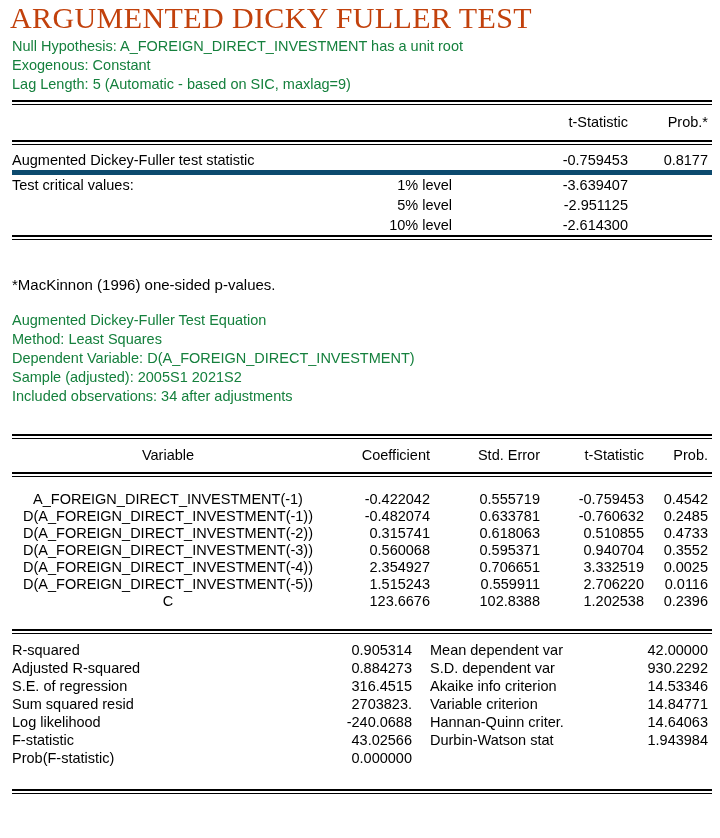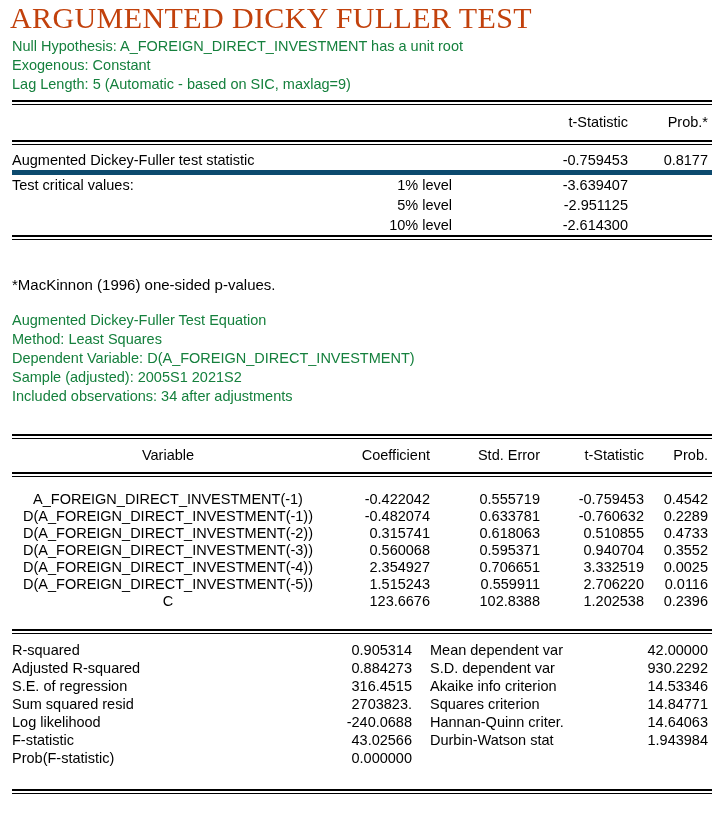--- a/index.html
+++ b/index.html
@@ -310,21 +310,21 @@
           <td class="d-num">-0.422042</td>
           <td class="d-num">0.555719</td>
           <td class="d-num">-0.759453</td>
           <td class="d-num">0.4542</td>
         </tr>
         <tr>
           <td class="d-var">D(A_FOREIGN_DIRECT_INVESTMENT(-1))</td>
           <td class="d-num">-0.482074</td>
           <td class="d-num">0.633781</td>
           <td class="d-num">-0.760632</td>
-          <td class="d-num">0.2289</td>
+          <td class="d-num">0.2485</td>
         </tr>
         <tr>
           <td class="d-var">D(A_FOREIGN_DIRECT_INVESTMENT(-2))</td>
           <td class="d-num">0.315741</td>
           <td class="d-num">0.618063</td>
           <td class="d-num">0.510855</td>
           <td class="d-num">0.4733</td>
         </tr>
         <tr>
           <td class="d-var">D(A_FOREIGN_DIRECT_INVESTMENT(-3))</td>
@@ -383,21 +383,21 @@
         </tr>
         <tr>
           <td class="lbl">S.E. of regression</td>
           <td class="val">316.4515</td>
           <td class="lbl2">Akaike info criterion</td>
           <td class="val2">14.53346</td>
         </tr>
         <tr>
           <td class="lbl">Sum squared resid</td>
           <td class="val">2703823.</td>
-          <td class="lbl2">Squares criterion</td>
+          <td class="lbl2">Variable criterion</td>
           <td class="val2">14.84771</td>
         </tr>
         <tr>
           <td class="lbl">Log likelihood</td>
           <td class="val">-240.0688</td>
           <td class="lbl2">Hannan-Quinn criter.</td>
           <td class="val2">14.64063</td>
         </tr>
         <tr>
           <td class="lbl">F-statistic</td>

